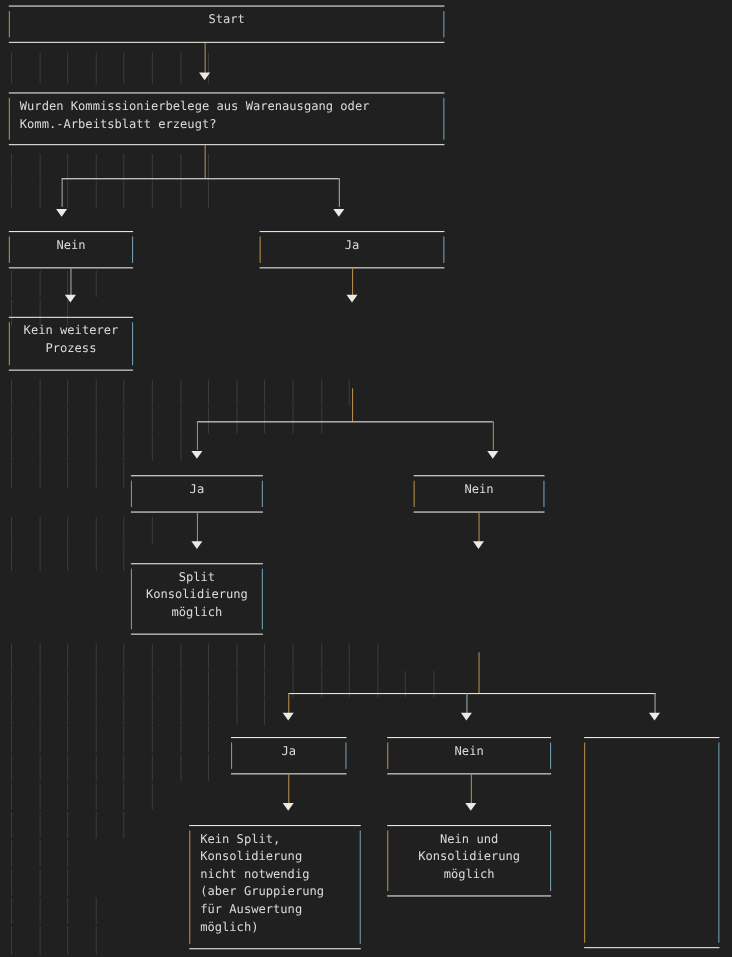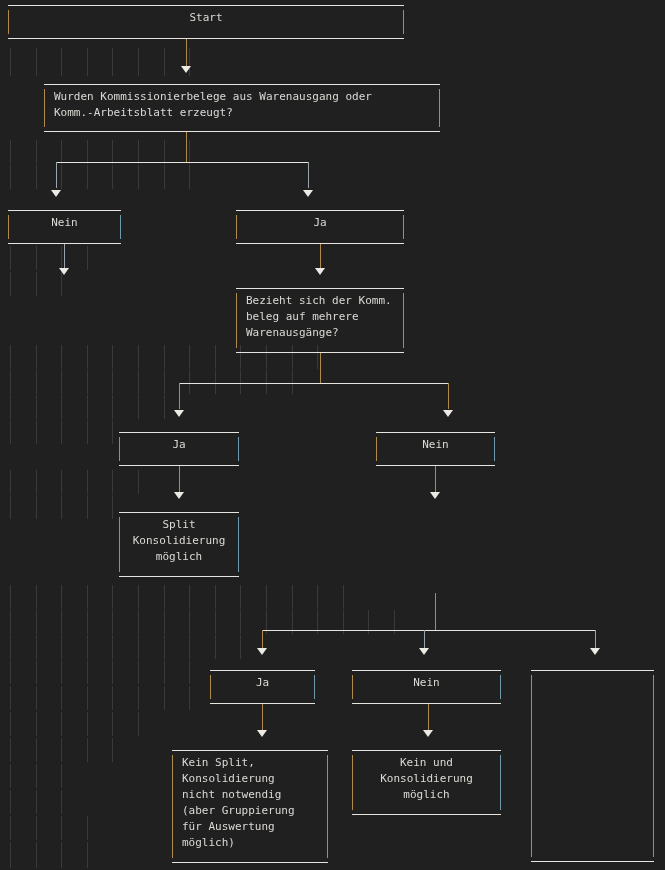--- a/index.html
+++ b/index.html
@@ -288,34 +288,33 @@
     <div class="arrow" style="left: 257px; top: 648px;"></div>
     <div class="arrow" style="left: 419px; top: 648px;"></div>
     <div class="arrow" style="left: 590px; top: 648px;"></div>
     <div class="conn-v gold" style="left: 262px; top: 704px; height: 28px;"></div>
     <div class="arrow" style="left: 257px; top: 730px;"></div>
     <div class="conn-v gold" style="left: 428px; top: 704px; height: 28px;"></div>
     <div class="arrow" style="left: 423px; top: 730px;"></div>
     <div class="node center" style="left: 8px; top: 5px; width: 396px; height: 34px;">
       <span class="node-text">Start</span>
     </div>
-    <div class="node left" style="left: 8px; top: 84px; width: 396px; height: 48px; margin-left: 36px;">
+    <div class="node left" style="left: 8px; top: 84px; width: 396px; height: 48px;">
       <span class="node-text">Wurden Kommissionierbelege aus Warenausgang oder
 Komm.-Arbeitsblatt erzeugt?</span>
     </div>
     <div class="node center" style="left: 8px; top: 210px; width: 113px; height: 34px;">
       <span class="node-text">Nein</span>
     </div>
     <div class="node center" style="left: 236px; top: 210px; width: 168px; height: 34px;">
       <span class="node-text">Ja</span>
     </div>
-    <div class="node left" style="left: 236px; top: 288px; width: 168px; height: 65px;">
-      <span class="node-text">Bezieht sich der Komm.
-beleg auf mehrere
-Warenausgänge?</span>
+    <div class="node center" style="left: 8px; top: 288px; width: 113px; height: 49px;">
+      <span class="node-text">Kein weiterer
+Prozess</span>
     </div>
     <div class="node center" style="left: 119px; top: 432px; width: 120px; height: 34px;">
       <span class="node-text">Ja</span>
     </div>
     <div class="node center" style="left: 376px; top: 432px; width: 119px; height: 34px;">
       <span class="node-text">Nein</span>
     </div>
     <div class="node center" style="left: 119px; top: 512px; width: 120px; height: 65px;">
       <span class="node-text">Split
 Konsolidierung
@@ -332,17 +331,17 @@
     </div>
     <div class="node left" style="left: 172px; top: 750px; width: 156px; height: 113px;">
       <span class="node-text">Kein Split,
 Konsolidierung
 nicht notwendig
 (aber Gruppierung
 für Auswertung
 möglich)</span>
     </div>
     <div class="node center" style="left: 352px; top: 750px; width: 149px; height: 65px;">
-      <span class="node-text">Kein und
+      <span class="node-text">Nein und
 Konsolidierung
 möglich</span>
     </div>
   </div>
 
 </body></html>

